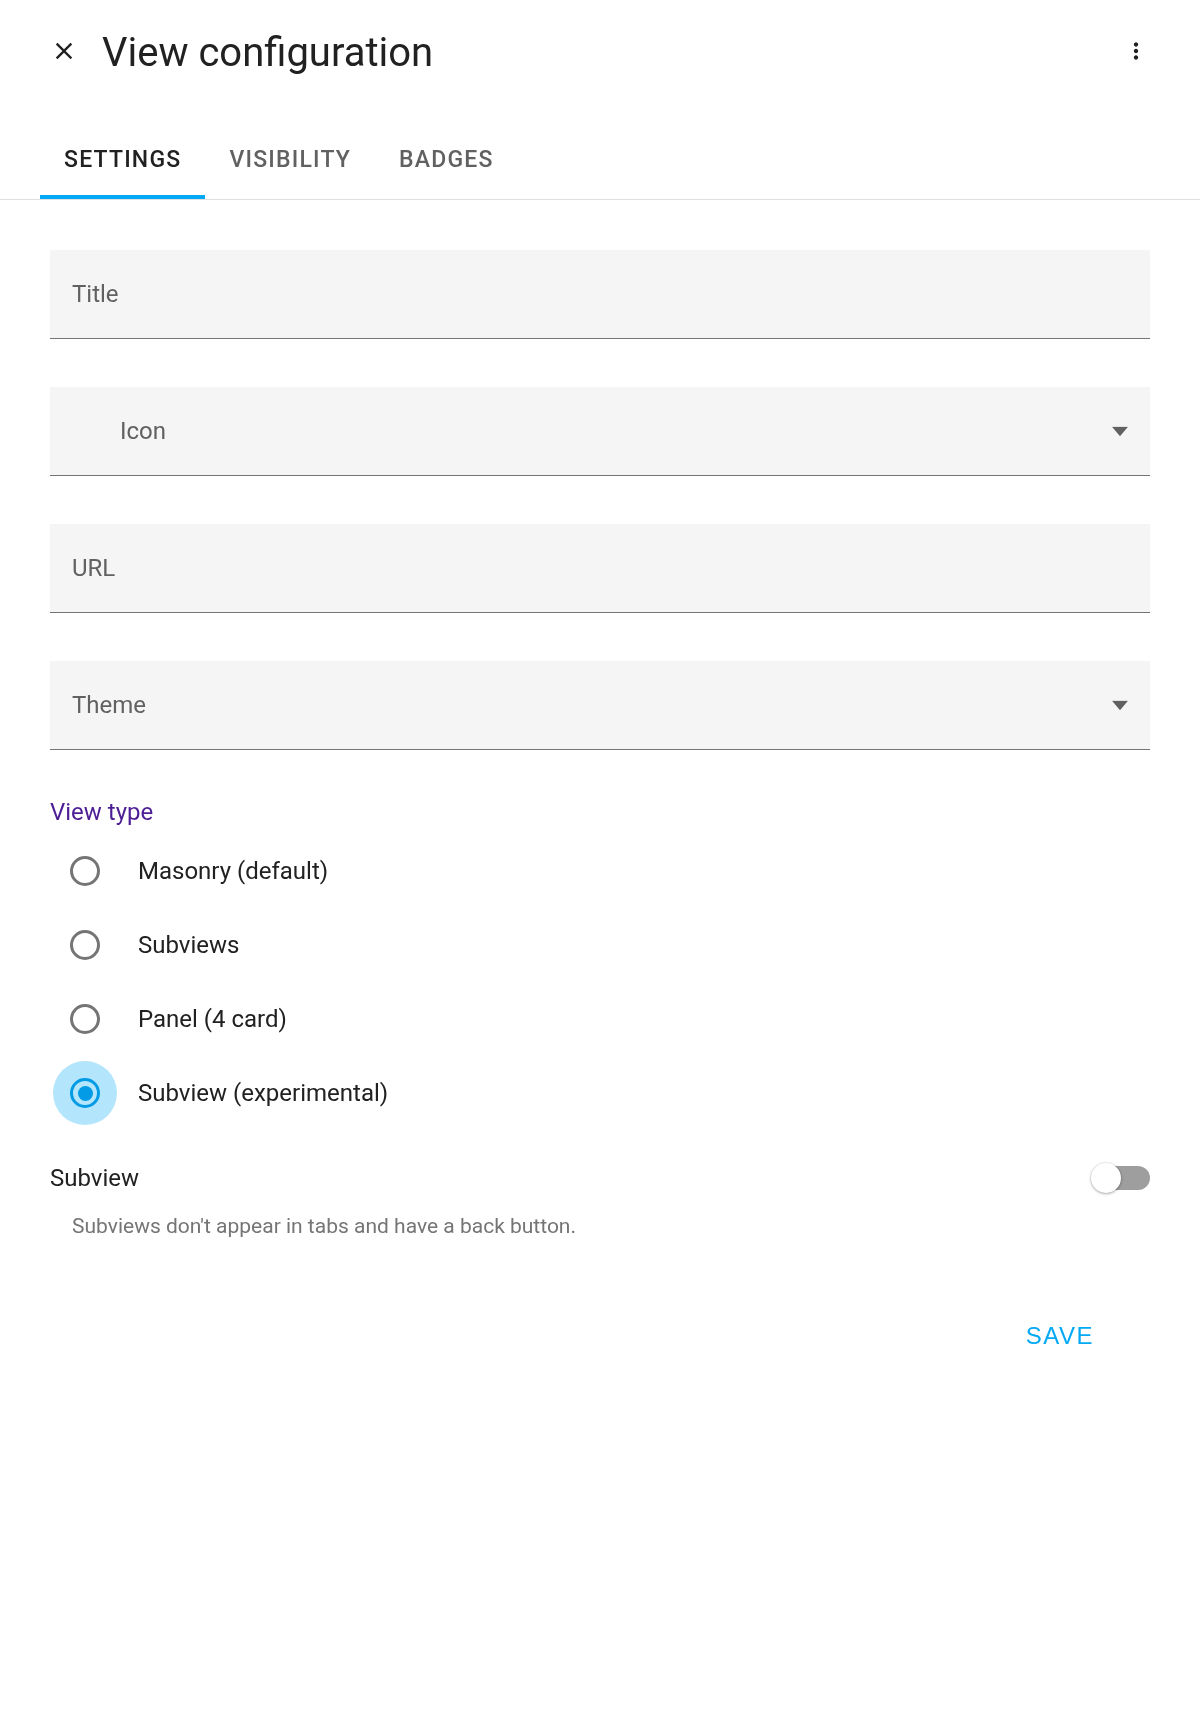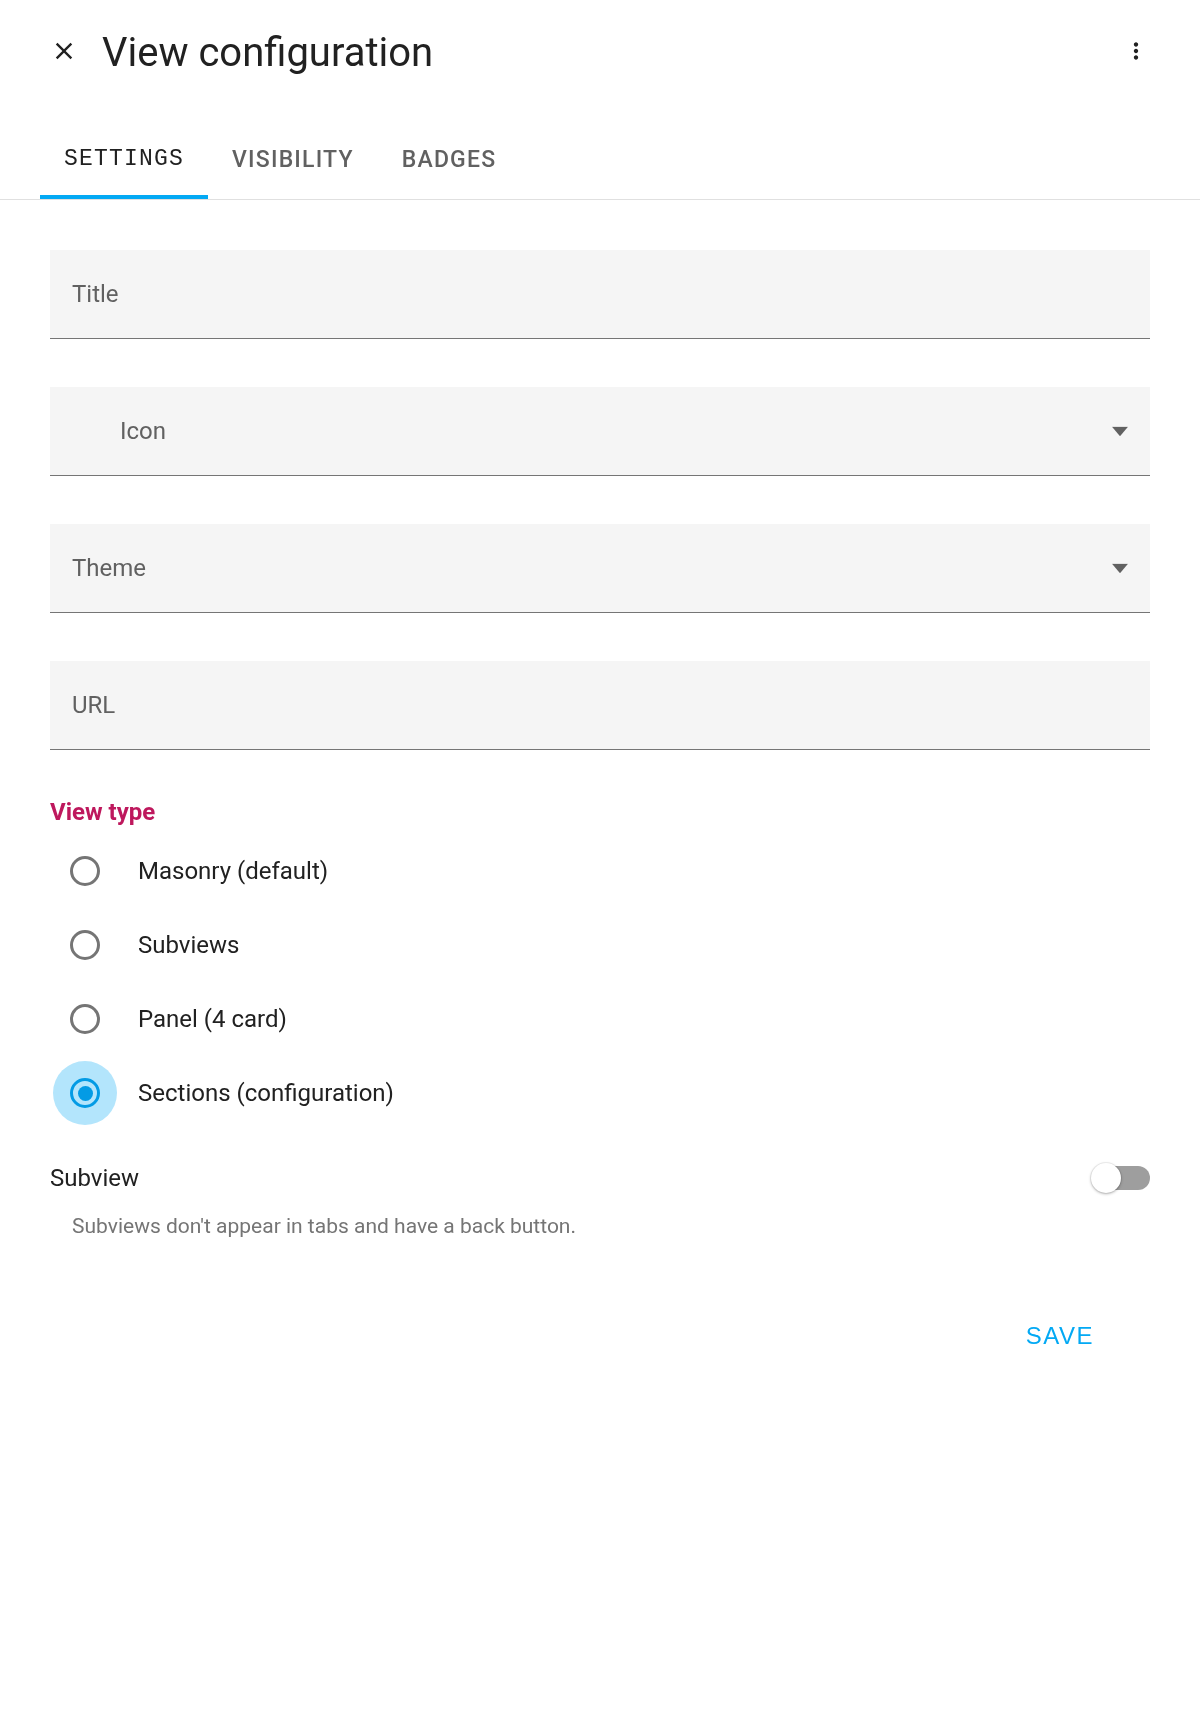--- a/index.html
+++ b/index.html
@@ -53,21 +53,20 @@
       color: #616161;
       letter-spacing: 1.2px;
       cursor: pointer;
       border-bottom: 4px solid transparent;
       text-transform: uppercase;
       position: relative;
     }
     .tab.active {
       color: #212121;
       border-bottom: 4px solid #03a9f4;
-      font-family: Liberation Mono, monospace;
     }
     .content {
       padding: 50px;
     }
     .field {
       background: #f5f5f5;
       border-bottom: 1px solid #757575;
       padding: 30px 22px;
       margin-bottom: 48px;
       position: relative;
@@ -83,22 +82,22 @@
       right: 22px;
       top: 50%;
       transform: translateY(-50%);
     }
     .dropdown-arrow svg {
       width: 16px; height: 10px;
       fill: #616161;
     }
     .section-label {
       font-size: 24px;
-      color: #be185d;
-      font-weight: 700;
+      color: #4c1d95;
+      font-weight: 400;
       margin-bottom: 30px;
       margin-top: 9px;
     }
     .radio-group {
       display: flex;
       flex-direction: column;
       gap: 44px;
       padding-left: 20px;
       margin-bottom: 56px;
     }
@@ -229,32 +228,32 @@
     <div class="field icon-field">
       <div class="field-label">Icon</div>
       <span class="dropdown-arrow">
         <svg viewBox="0 0 10 6">
             <path d="M0 0 L10 0 L5 6 Z" fill="#616161"></path>
           </svg>
       </span>
     </div>
 
     <div class="field">
+      <div class="field-label">URL</div>
+    </div>
+
+    <div class="field">
       <div class="field-label">Theme</div>
       <span class="dropdown-arrow">
         <svg viewBox="0 0 10 6">
             <path d="M0 0 L10 0 L5 6 Z" fill="#616161"></path>
           </svg>
       </span>
     </div>
 
-    <div class="field">
-      <div class="field-label">URL</div>
-    </div>
-
     <div class="section-label">View type</div>
 
     <div class="radio-group">
       <div class="radio-item">
         <div class="radio-circle"></div>
         <div class="radio-label">Masonry (default)</div>
       </div>
       <div class="radio-item">
         <div class="radio-circle"></div>
         <div class="radio-label">Subviews</div>
@@ -262,21 +261,21 @@
       <div class="radio-item">
         <div class="radio-circle"></div>
         <div class="radio-label">Panel (4 card)</div>
       </div>
       <div class="radio-item">
         <div class="radio-selected-wrap">
           <div class="radio-selected-outer">
               <div class="radio-selected-inner"></div>
             </div>
         </div>
-        <div class="radio-label">Sections (configuration)</div>
+        <div class="radio-label">Subview (experimental)</div>
       </div>
     </div>
 
     <div class="subview-row">
       <div class="subview-label">Subview</div>
       <div class="toggle">
         <div class="toggle-knob"></div>
       </div>
     </div>
     <div class="subview-desc">Subviews don't appear in tabs and have a back button.</div>

